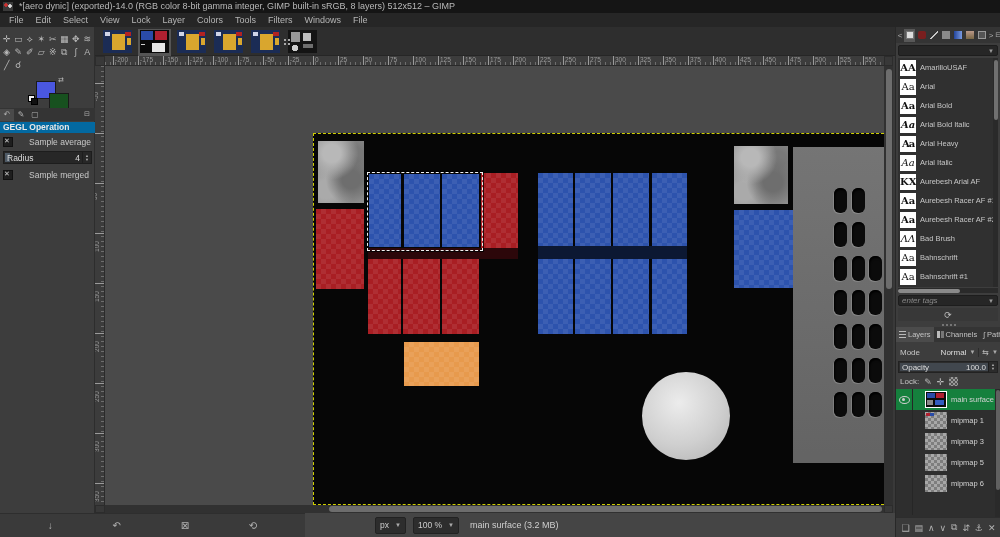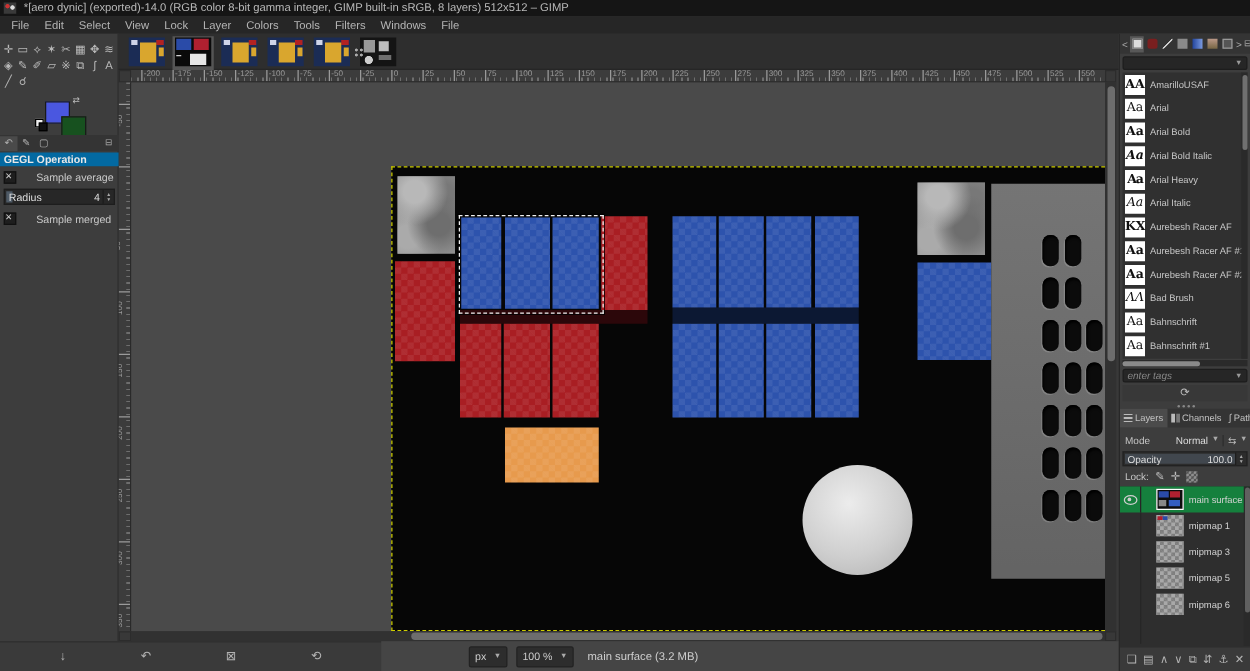--- a/index.html
+++ b/index.html
@@ -508,21 +508,21 @@
         <div class="font-row">
           <span class="font-thumb fs-heavy">Aa</span>
           <span class="font-name">Arial Heavy</span>
         </div>
         <div class="font-row">
           <span class="font-thumb fs-italic">Aa</span>
           <span class="font-name">Arial Italic</span>
         </div>
         <div class="font-row">
           <span class="font-thumb fs-bold">ΚΧ</span>
-          <span class="font-name">Aurebesh Racer AF</span>
+          <span class="font-name">Aurebesh Arial AF</span>
         </div>
         <div class="font-row">
           <span class="font-thumb fs-bold">Aa</span>
           <span class="font-name">Aurebesh Racer AF #1</span>
         </div>
         <div class="font-row">
           <span class="font-thumb fs-bold">Aa</span>
           <span class="font-name">Aurebesh Racer AF #2</span>
         </div>
         <div class="font-row">

